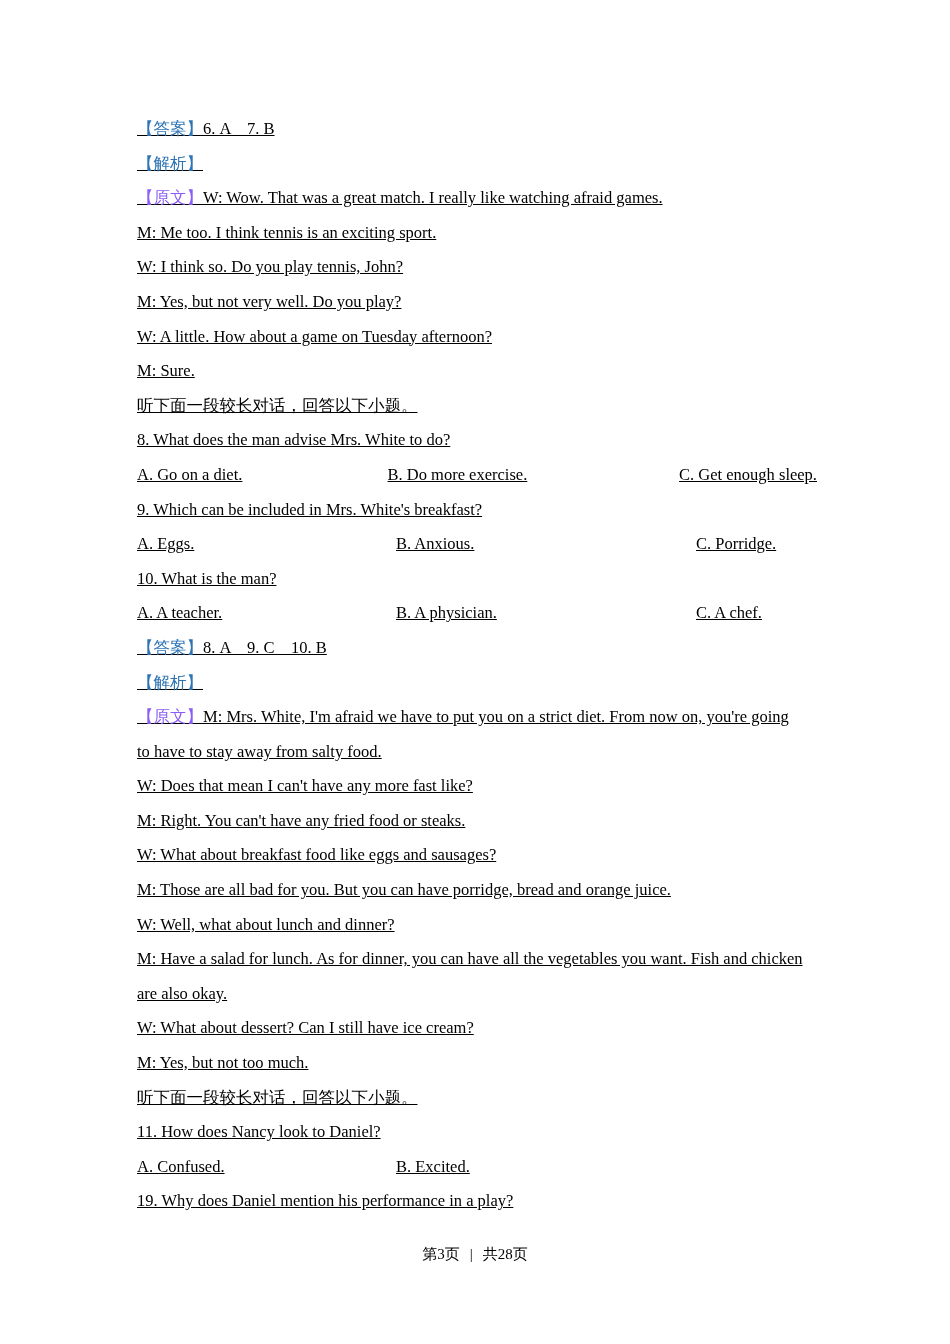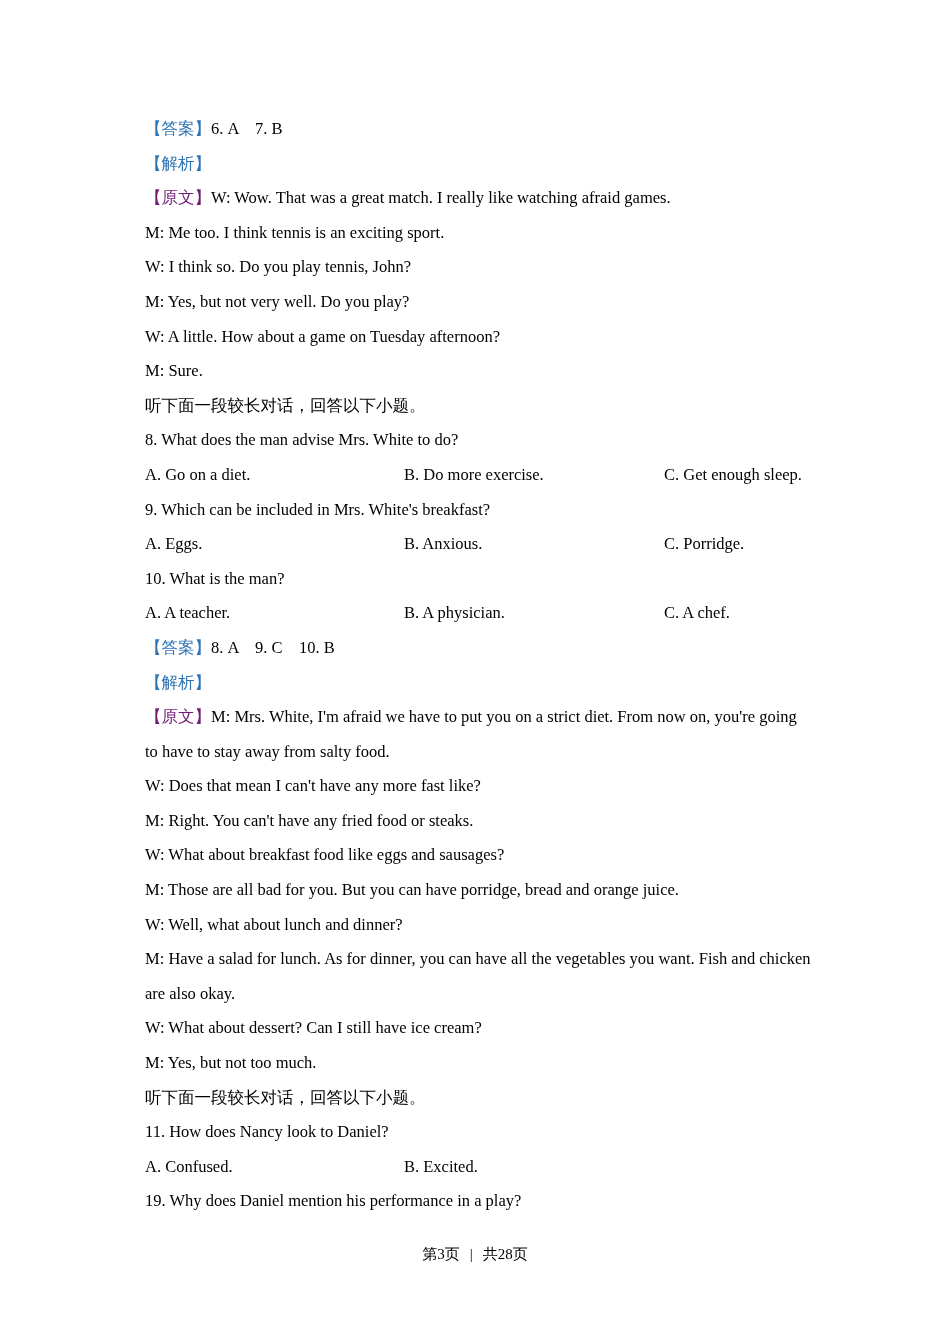--- a/index.html
+++ b/index.html
@@ -16,38 +16,39 @@
     color: #000000;
     overflow: hidden;
   }
   .page {
     position: absolute;
     inset: 0;
     background: #ffffff;
   }
   .content {
     position: absolute;
-    left: 145px;
+    left: 137px;
     top: 112px;
     width: 680px;
+    text-decoration: underline;
   }
   .line {
     height: 34.6px;
     line-height: 34.6px;
     white-space: pre;
   }
   .line.options {
     display: flex;
     white-space: pre;
   }
   .opt-a { width: 259px; }
   .opt-b { width: 260px; }
-  .opt-c { flex: 1; }
+  .opt-c { flex: 1; margin-left: 40px; }
   .label.blue { color: #2e74b5; }
-  .label.black { color: #701a75; }
+  .label.black { color: #8b5cf6; }
   .footer {
     position: absolute;
     top: 1243px;
     left: 0;
     width: 950px;
     text-align: center;
     font-size: 15px;
     line-height: 22px;
     color: #000000;
   }

